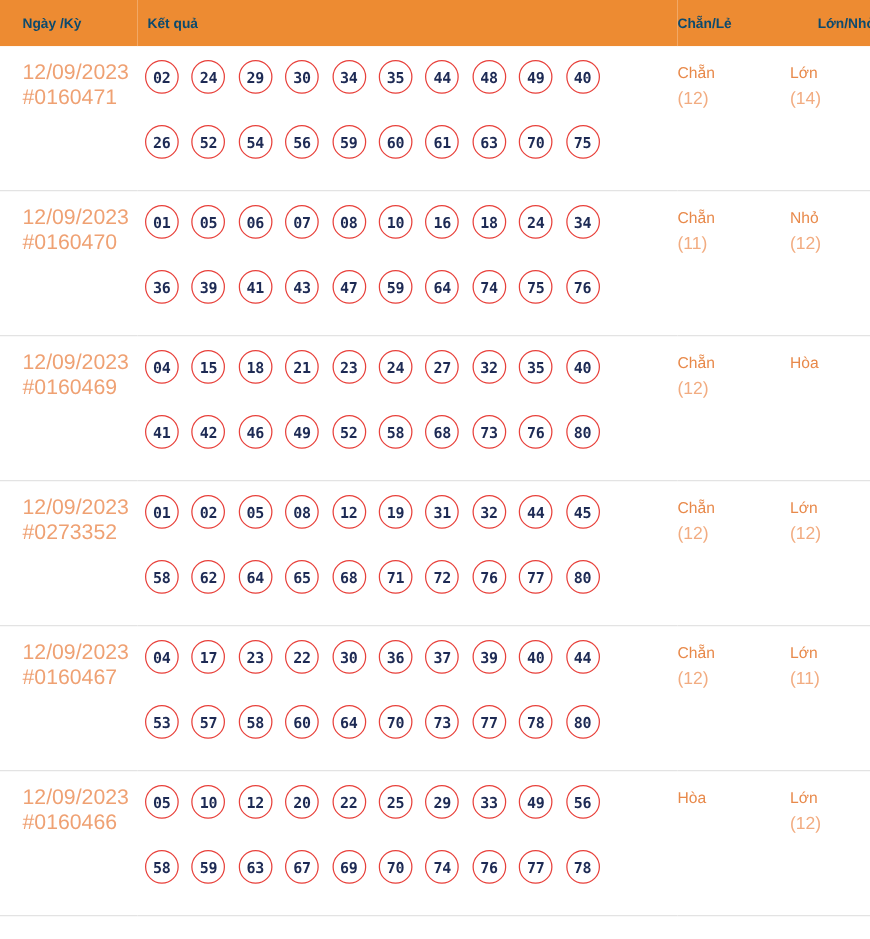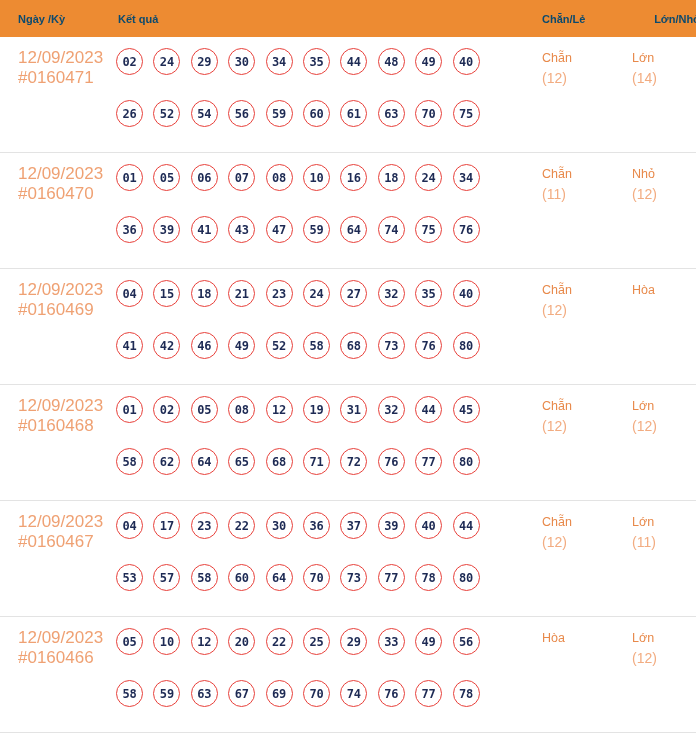--- a/index.html
+++ b/index.html
@@ -236,21 +236,21 @@
           <div class="stat-count">(12)</div>
         </td>
         <td class="stat-cell">
           <div class="stat-label">Hòa</div>
           <div class="stat-count"></div>
         </td>
       </tr>
       <tr class="result-row">
         <td class="date-cell">
           <div class="date-line">12/09/2023</div>
-          <div class="draw-id">#0160468</div>
+          <div class="draw-id">#0273352</div>
         </td>
         <td>
           <div class="balls-wrap">
             <div class="ball-row">
               <div class="ball">01</div>
               <div class="ball">02</div>
               <div class="ball">05</div>
               <div class="ball">08</div>
               <div class="ball">12</div>
               <div class="ball">19</div>

